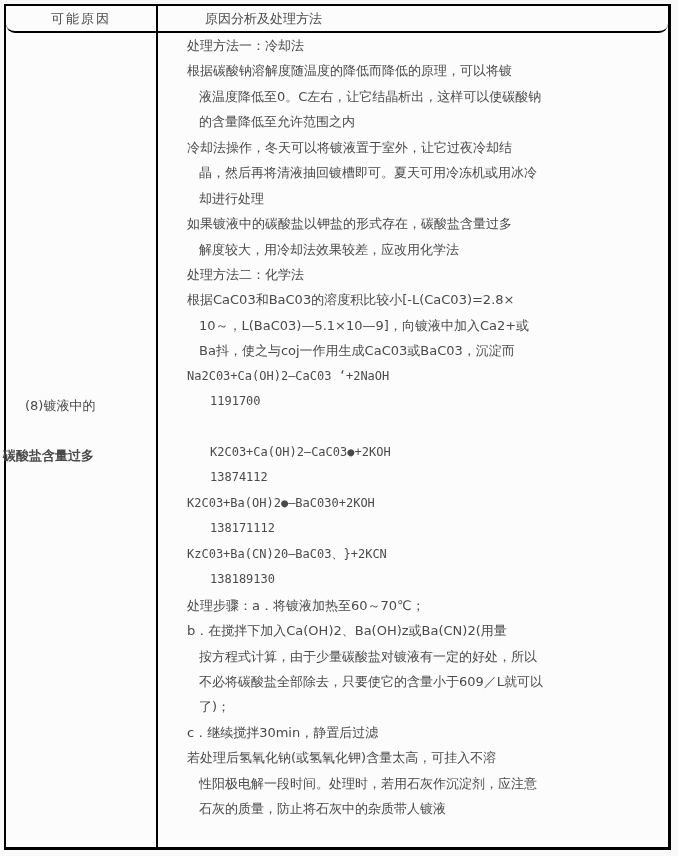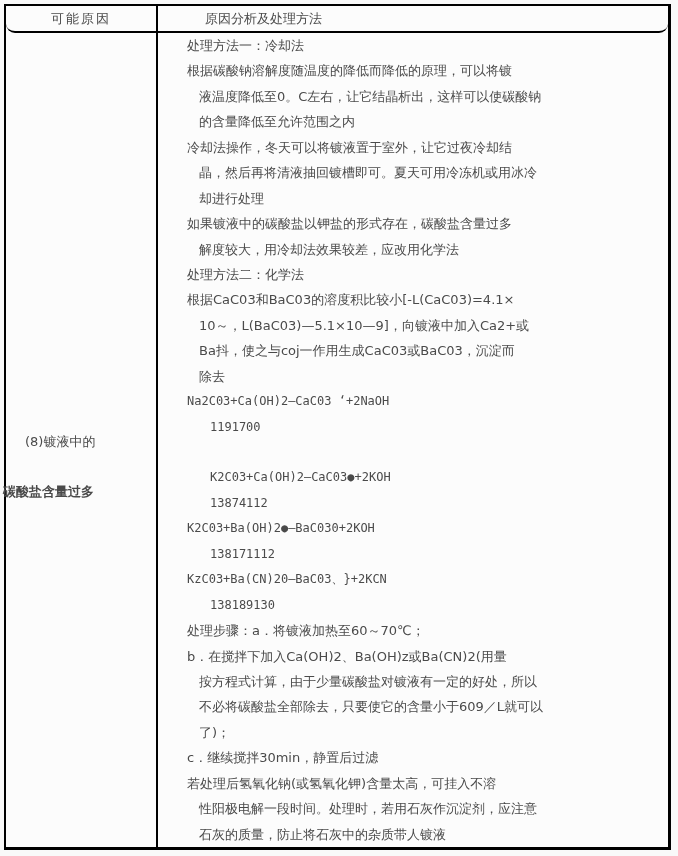--- a/index.html
+++ b/index.html
@@ -33,21 +33,21 @@
     position:absolute; left:0; top:0; width:150px; height:25px;
     display:flex; align-items:center; justify-content:center;
     font-size:13px; letter-spacing:2px;
   }
   .header-right {
     position:absolute; left:199px; top:0; height:25px;
     display:flex; align-items:center;
     font-size:13px;
   }
   .cell-left {
-    position:absolute; left:0; top:27px; width:150px; bottom:0;margin-top:36px;
+    position:absolute; left:0; top:27px; width:150px; bottom:0;
   }
   .cause-1 { position:absolute; left:19px; top:364px; font-size:13px; white-space:pre; }
   .cause-2 { position:absolute; left:-3px; top:414px; font-size:13px; white-space:pre;font-weight:bold; }
   .cell-right {
     position:absolute; left:152px; top:27px; right:0; bottom:0;
     overflow:hidden; padding-left:1px;
   }
   .line {
     height:25.45px; line-height:25.45px;
     font-size:13px; white-space:pre;padding-left:40px;
@@ -73,24 +73,23 @@
       <div class="line ind1">处理方法一：冷却法</div>
       <div class="line ind1">根据碳酸钠溶解度随温度的降低而降低的原理，可以将镀</div>
       <div class="line ind0">液温度降低至0。C左右，让它结晶析出，这样可以使碳酸钠</div>
       <div class="line ind0">的含量降低至允许范围之内</div>
       <div class="line ind1">冷却法操作，冬天可以将镀液置于室外，让它过夜冷却结</div>
       <div class="line ind0">晶，然后再将清液抽回镀槽即可。夏天可用冷冻机或用冰冷</div>
       <div class="line ind0">却进行处理</div>
       <div class="line ind1">如果镀液中的碳酸盐以钾盐的形式存在，碳酸盐含量过多</div>
       <div class="line ind0">解度较大，用冷却法效果较差，应改用化学法</div>
       <div class="line ind1">处理方法二：化学法</div>
-      <div class="line ind1">根据CaC03和BaC03的溶度积比较小[-L(CaC03)=4.1×</div>
+      <div class="line ind1">根据CaC03和BaC03的溶度积比较小[-L(CaC03)=2.8×</div>
       <div class="line ind0">10～，L(BaC03)—5.1×10—9]，向镀液中加入Ca2+或</div>
       <div class="line ind0">Ba抖，使之与coj一作用生成CaC03或BaC03，沉淀而</div>
-      <div class="line ind0">除去</div>
       <div class="line ind1 mono">Na2C03+Ca(OH)2—CaC03 ‘+2NaOH</div>
       <div class="line ind2 mono">1191700</div>
       <div class="line ind0">&nbsp;</div>
       <div class="line ind2 mono">K2C03+Ca(OH)2—CaC03●+2KOH</div>
       <div class="line ind2 mono">13874112</div>
       <div class="line ind1 mono">K2C03+Ba(OH)2●—BaC030+2KOH</div>
       <div class="line ind2 mono">138171112</div>
       <div class="line ind1 mono">KzC03+Ba(CN)20—BaC03、}+2KCN</div>
       <div class="line ind2 mono">138189130</div>
       <div class="line ind1">处理步骤：a．将镀液加热至60～70℃；</div>

